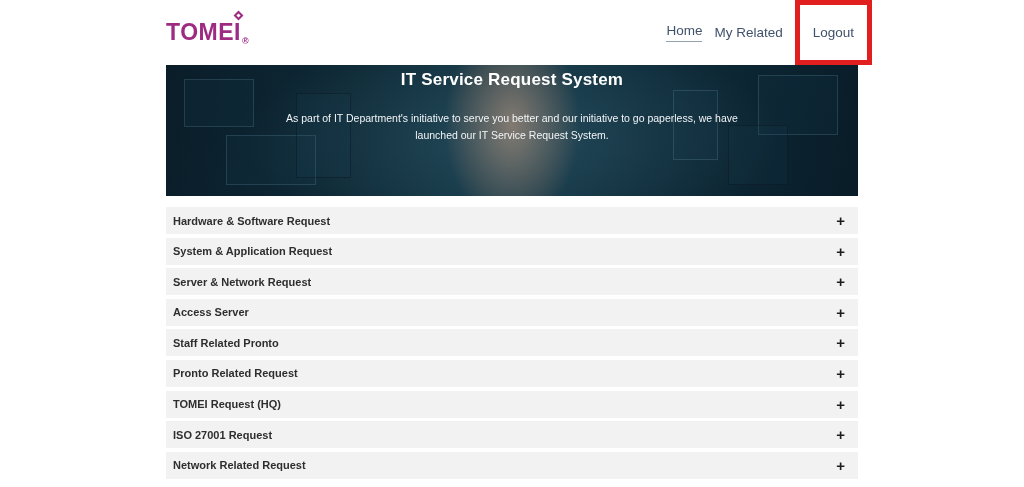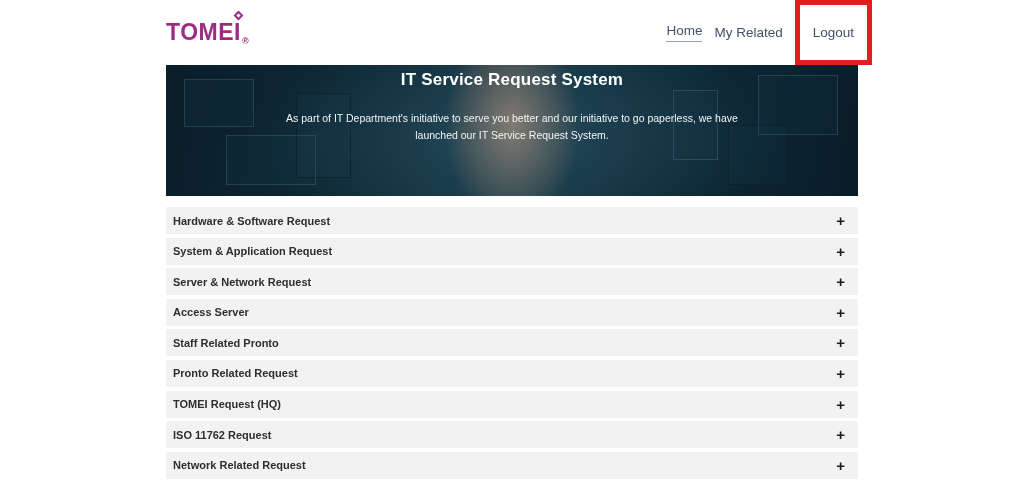--- a/index.html
+++ b/index.html
@@ -116,21 +116,21 @@
     <span class="acc-label">Pronto Related Request</span>
     <span class="plus-icon">+</span>
   </div>
 
   <div class="acc-row">
     <span class="acc-label">TOMEI Request (HQ)</span>
     <span class="plus-icon">+</span>
   </div>
 
   <div class="acc-row">
-    <span class="acc-label">ISO 11762 Request</span>
+    <span class="acc-label">ISO 27001 Request</span>
     <span class="plus-icon">+</span>
   </div>
 
   <div class="acc-row">
     <span class="acc-label">Network Related Request</span>
     <span class="plus-icon">+</span>
   </div>
 </main>
 
 </body></html>

